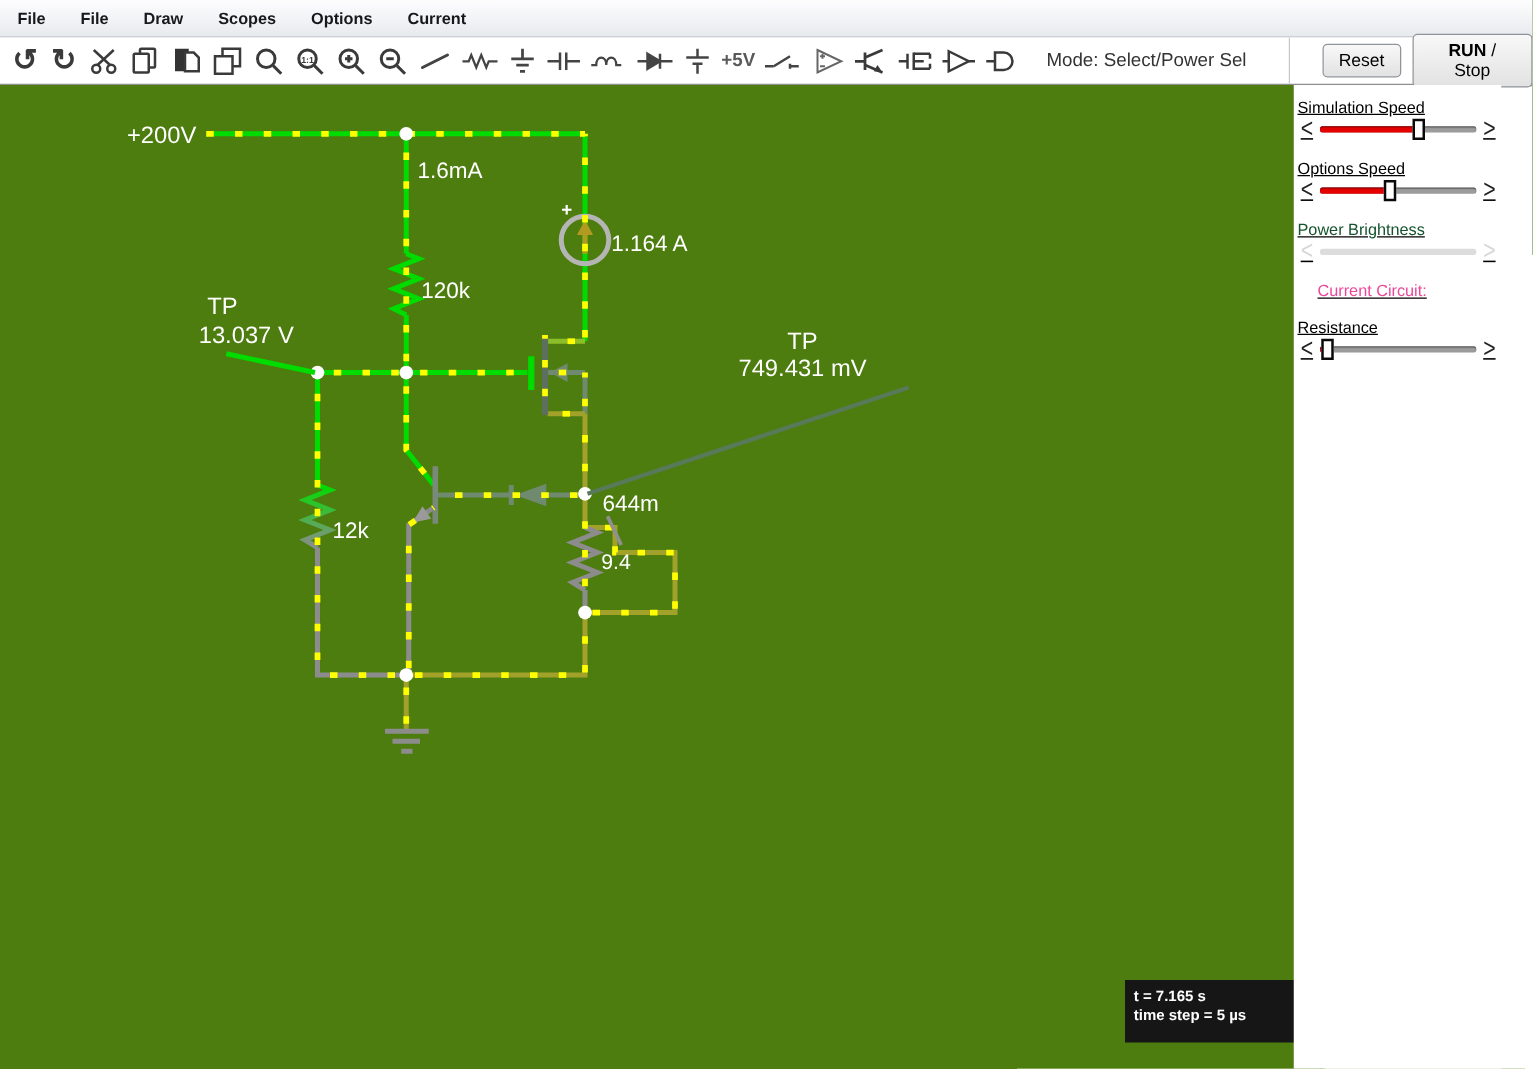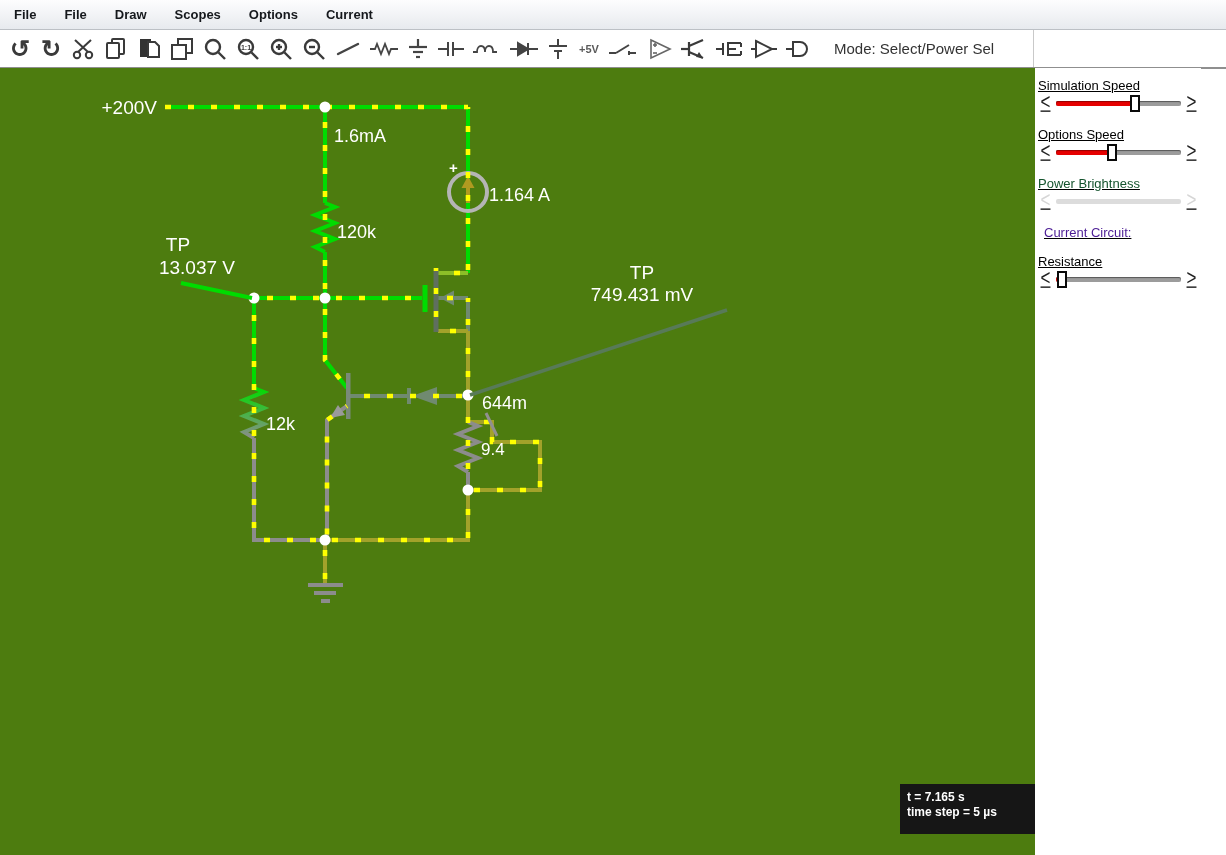--- a/index.html
+++ b/index.html
@@ -13,21 +13,21 @@
   .menu-item{padding:7px 14px 0 14px;font-size:13px;font-weight:bold;color:#15181c;cursor:default;}
 
   
   .toolbar{position:absolute;left:0;top:30px;width:1226px;height:37px;background:#fff;
            border-bottom:2px solid #8f8f8f;display:flex;align-items:center;}
   .tool-icons{display:flex;align-items:center;gap:7px;padding-left:8px;width:1034px;height:100%;
               border-right:1px solid #c9c9c9;box-sizing:border-box;}
   .tbtn{display:flex;align-items:center;justify-content:center;min-width:24px;height:30px;color:#3a3a3a;}
   .tbtn svg{display:block;}
   .tbtn.glyph{font-size:24px;font-weight:bold;line-height:26px;}
-  .plus5v{font-size:11px;color:#5a5a5a;font-weight:bold;}
+  .plus5v{font-size:15px;color:#5a5a5a;font-weight:bold;}
   .mode-label{font-size:15px;color:#333;margin-left:14px;white-space:nowrap;}
   .toolbar-buttons{display:flex;gap:9px;padding-left:26px;align-items:center;}
   .btn{font-size:14px;color:#000;background:linear-gradient(#f8f8f8,#e2e2e2);
        border:1px solid #8f949a;border-radius:4px;padding:4px 12px 5px 12px;cursor:pointer;
        font-family:"Liberation Sans",sans-serif;}
   .btn b{font-weight:bold;}
 
   
   .canvas{position:absolute;left:0;top:68px;width:1060px;height:787px;background:#4d7c0f;}
   .status-box{position:absolute;left:900px;top:716px;width:160px;height:50px;background:#161616;
@@ -43,21 +43,21 @@
   .arrow{font-size:17px;color:#222;line-height:14px;transform:scaleY(1.25);width:15px;text-align:center;
          cursor:pointer;flex:0 0 15px;}
   .arrow.disabled{color:#d6d6d6;cursor:default;}
   .track{position:relative;flex:1;height:5px;background:#9c9c9c;border-radius:2px;margin:0 3px;
          box-shadow:inset 0 1px 1px rgba(0,0,0,.45);cursor:pointer;}
   .track.disabled{background:#dcdcdc;box-shadow:none;cursor:default;}
   .fill{position:absolute;left:0;top:0;height:5px;background:#e60000;border-radius:2px 0 0 2px;
         box-shadow:inset 0 1px 1px rgba(0,0,0,.35);}
   .thumb{position:absolute;top:-6px;width:6px;height:13px;background:#fff;border:2px solid #0a0a0a;
          transform:translateX(-50%);cursor:pointer;}
-  .panel-text{font-size:13px;color:#4c1d95;margin:6px 0 14px 6px;}
+  .panel-text{font-size:13px;color:#ec4899;margin:6px 0 14px 16px;}
 </style>
 </head>
 <body>
 
 <div class="menubar">
   <div class="menu-item">File</div>
   <div class="menu-item">File</div>
   <div class="menu-item">Draw</div>
   <div class="menu-item">Scopes</div>
   <div class="menu-item">Options</div>
@@ -220,20 +220,24 @@
     <div class="tbtn">
       <svg width="28" height="22" viewBox="0 0 28 22" fill="none" stroke="#3a3a3a" stroke-width="2">
         <line x1="1" y1="11" x2="8" y2="11"></line>
         <path d="M8 4 h7 a7 7 0 0 1 0 14 h-7 z"></path>
       </svg>
     </div>
 
     <div class="mode-label">Mode: Select/Power Sel</div>
   </div>
 
+  <div class="toolbar-buttons">
+    <button class="btn">Reset</button>
+    <button class="btn"><b>RUN</b><span> / Stop</span></button>
+  </div>
 </div>
 
 <div class="canvas">
   <svg width="1060" height="787" viewBox="0 68 1060 787" font-family="Liberation Sans, sans-serif">
     <defs>
       <linearGradient id="gradR2" x1="0" y1="388" x2="0" y2="438" gradientUnits="userSpaceOnUse">
         <stop offset="0" stop-color="#00dc00"></stop>
           <stop offset="1" stop-color="#8c8c8c"></stop>
       </linearGradient>
     </defs>

